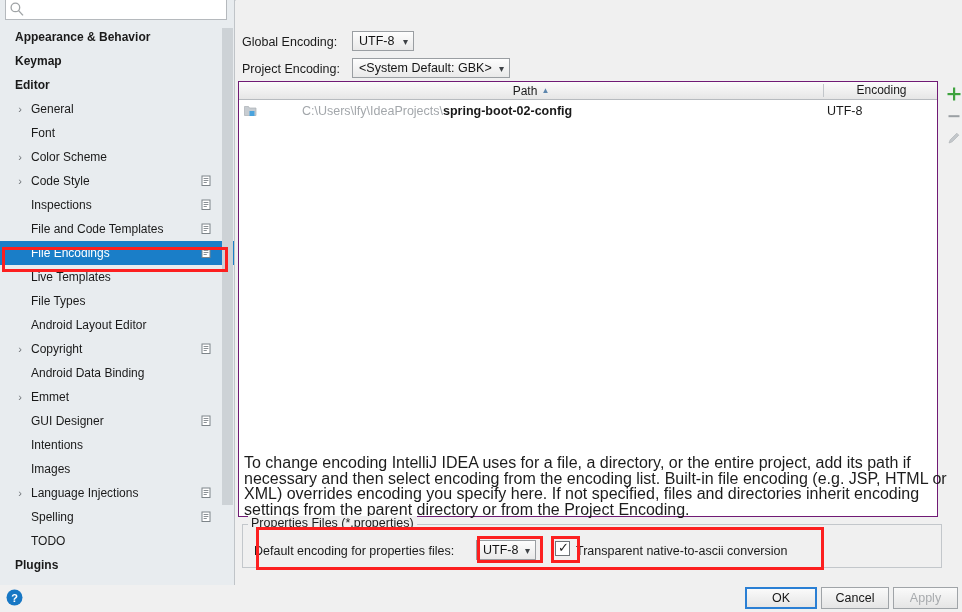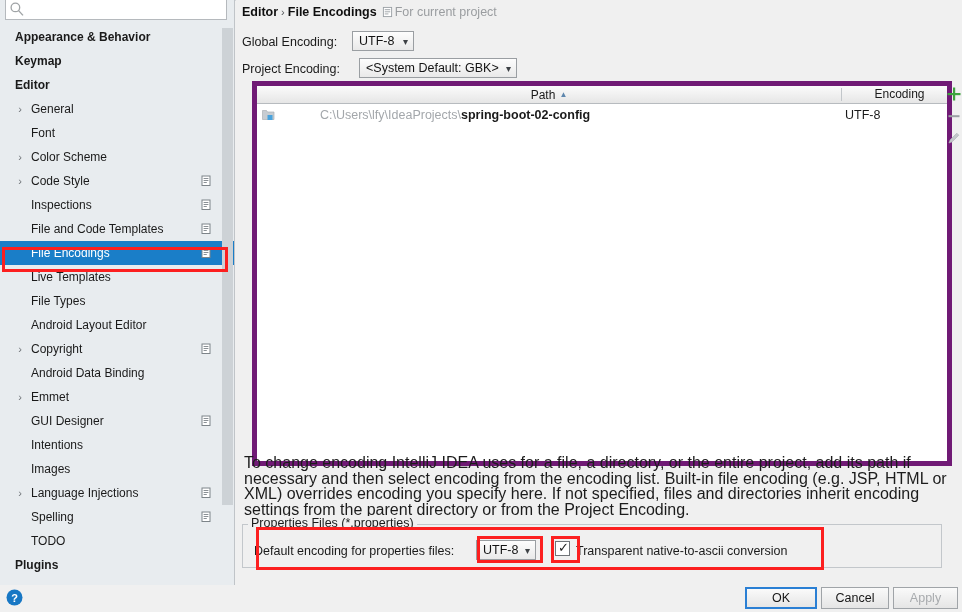--- a/index.html
+++ b/index.html
@@ -73,26 +73,26 @@
     position:absolute;height:20px;box-sizing:border-box;
     background:linear-gradient(#fdfdfd,#e9e9e9);
     border:1px solid #9a9ea2;font-size:12.5px;color:#141414;
     line-height:18px;padding-left:6px;cursor:default;
   }
   .combo .cv{display:inline-block;}
   .combo .car{
     position:absolute;right:5px;top:0;line-height:19px;color:#3e4246;font-size:10px;
   }
   #combo-global{left:116px;top:31px;width:62px;}
-  #combo-project{left:116px;top:58px;width:158px;margin-left:7px;}
+  #combo-project{left:116px;top:58px;width:158px;}
 
   
   #table{
-    position:absolute;left:16px;top:81px;width:700px;height:385px;
-    background:#ffffff;border:5px solid #701a75;box-sizing:border-box;
+    position:absolute;left:2px;top:81px;width:700px;height:436px;
+    background:#ffffff;border:1px solid #701a75;box-sizing:border-box;
   }
   #thead{
     position:absolute;left:0;top:0;width:100%;height:18px;
     background:linear-gradient(#fbfbfb,#e6e6e6);border-bottom:1px solid #b7bbbf;
     box-sizing:border-box;
   }
   #th-path{position:absolute;left:0;top:0;width:584px;height:17px;line-height:17px;text-align:center;font-size:12px;}
   #th-sort{display:inline-block;margin-left:4px;color:#5d86ad;font-size:8px;vertical-align:2px;}
   #th-div{position:absolute;left:584px;top:2px;width:1px;height:13px;background:#c2c6ca;}
   #th-enc{position:absolute;left:585px;top:0;width:115px;height:17px;line-height:17px;text-align:center;font-size:12px;}
@@ -306,28 +306,20 @@
       </div>
 
     <div id="sb-scroll-track"></div>
     <div id="sb-scroll-thumb"></div>
 
     <div id="redbox-sidebar"></div>
   </div>
 
   <div id="panel">
 
-    <div id="crumb">
-      <span class="b">Editor</span><span class="sep">›</span><span class="b">File Encodings</span><span class="scope"><svg id="scope-icon" viewBox="0 0 12 13">
-            <rect x="1.5" y="1.5" width="9" height="10" fill="#ffffff" stroke="#9aa0a5" stroke-width="1"></rect>
-            <rect x="3" y="3.5" width="6" height="1" fill="#9aa0a5"></rect>
-            <rect x="3" y="5.8" width="6" height="1" fill="#9aa0a5"></rect>
-            <rect x="3" y="8.1" width="4" height="1" fill="#9aa0a5"></rect>
-          </svg><span>For current project</span></span>
-    </div>
 
     <div class="frow" id="lbl-global">Global Encoding:</div>
     <div class="combo" id="combo-global">
       <span class="cv">UTF-8</span>
       <span class="car">▾</span>
     </div>
 
     <div class="frow" id="lbl-project">Project Encoding:</div>
     <div class="combo" id="combo-project">
       <span class="cv">&lt;System Default: GBK&gt;</span>

